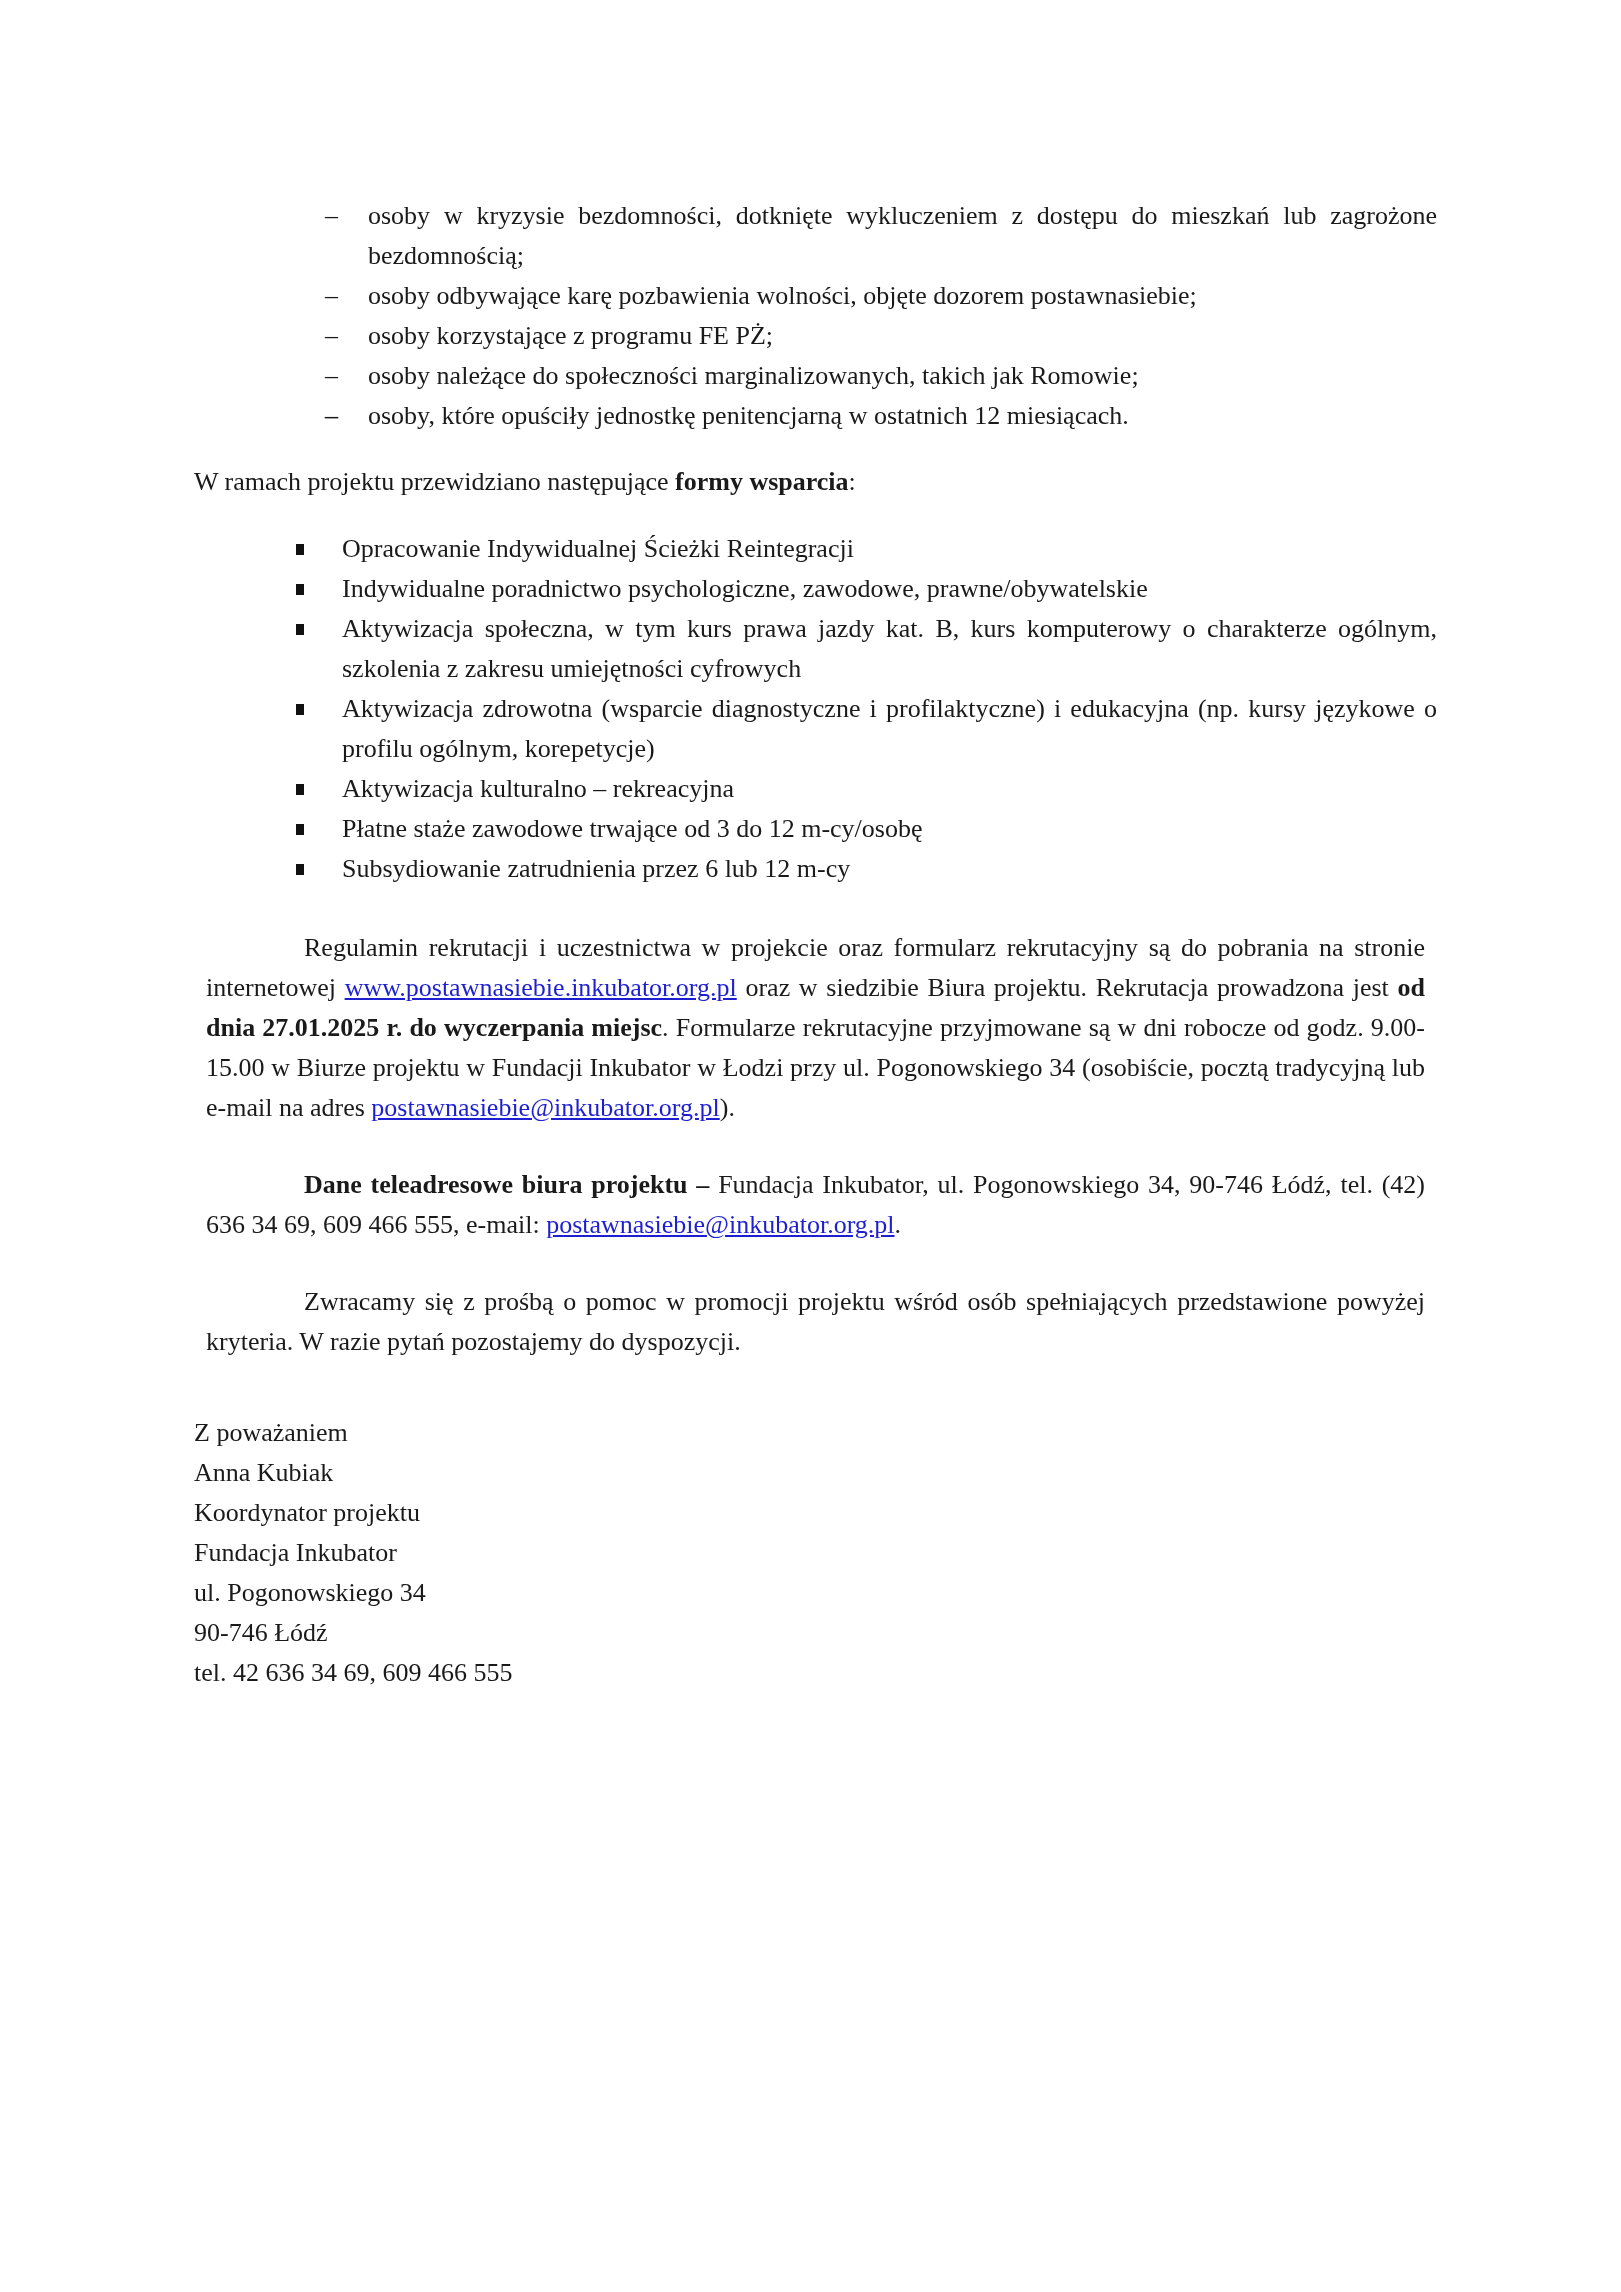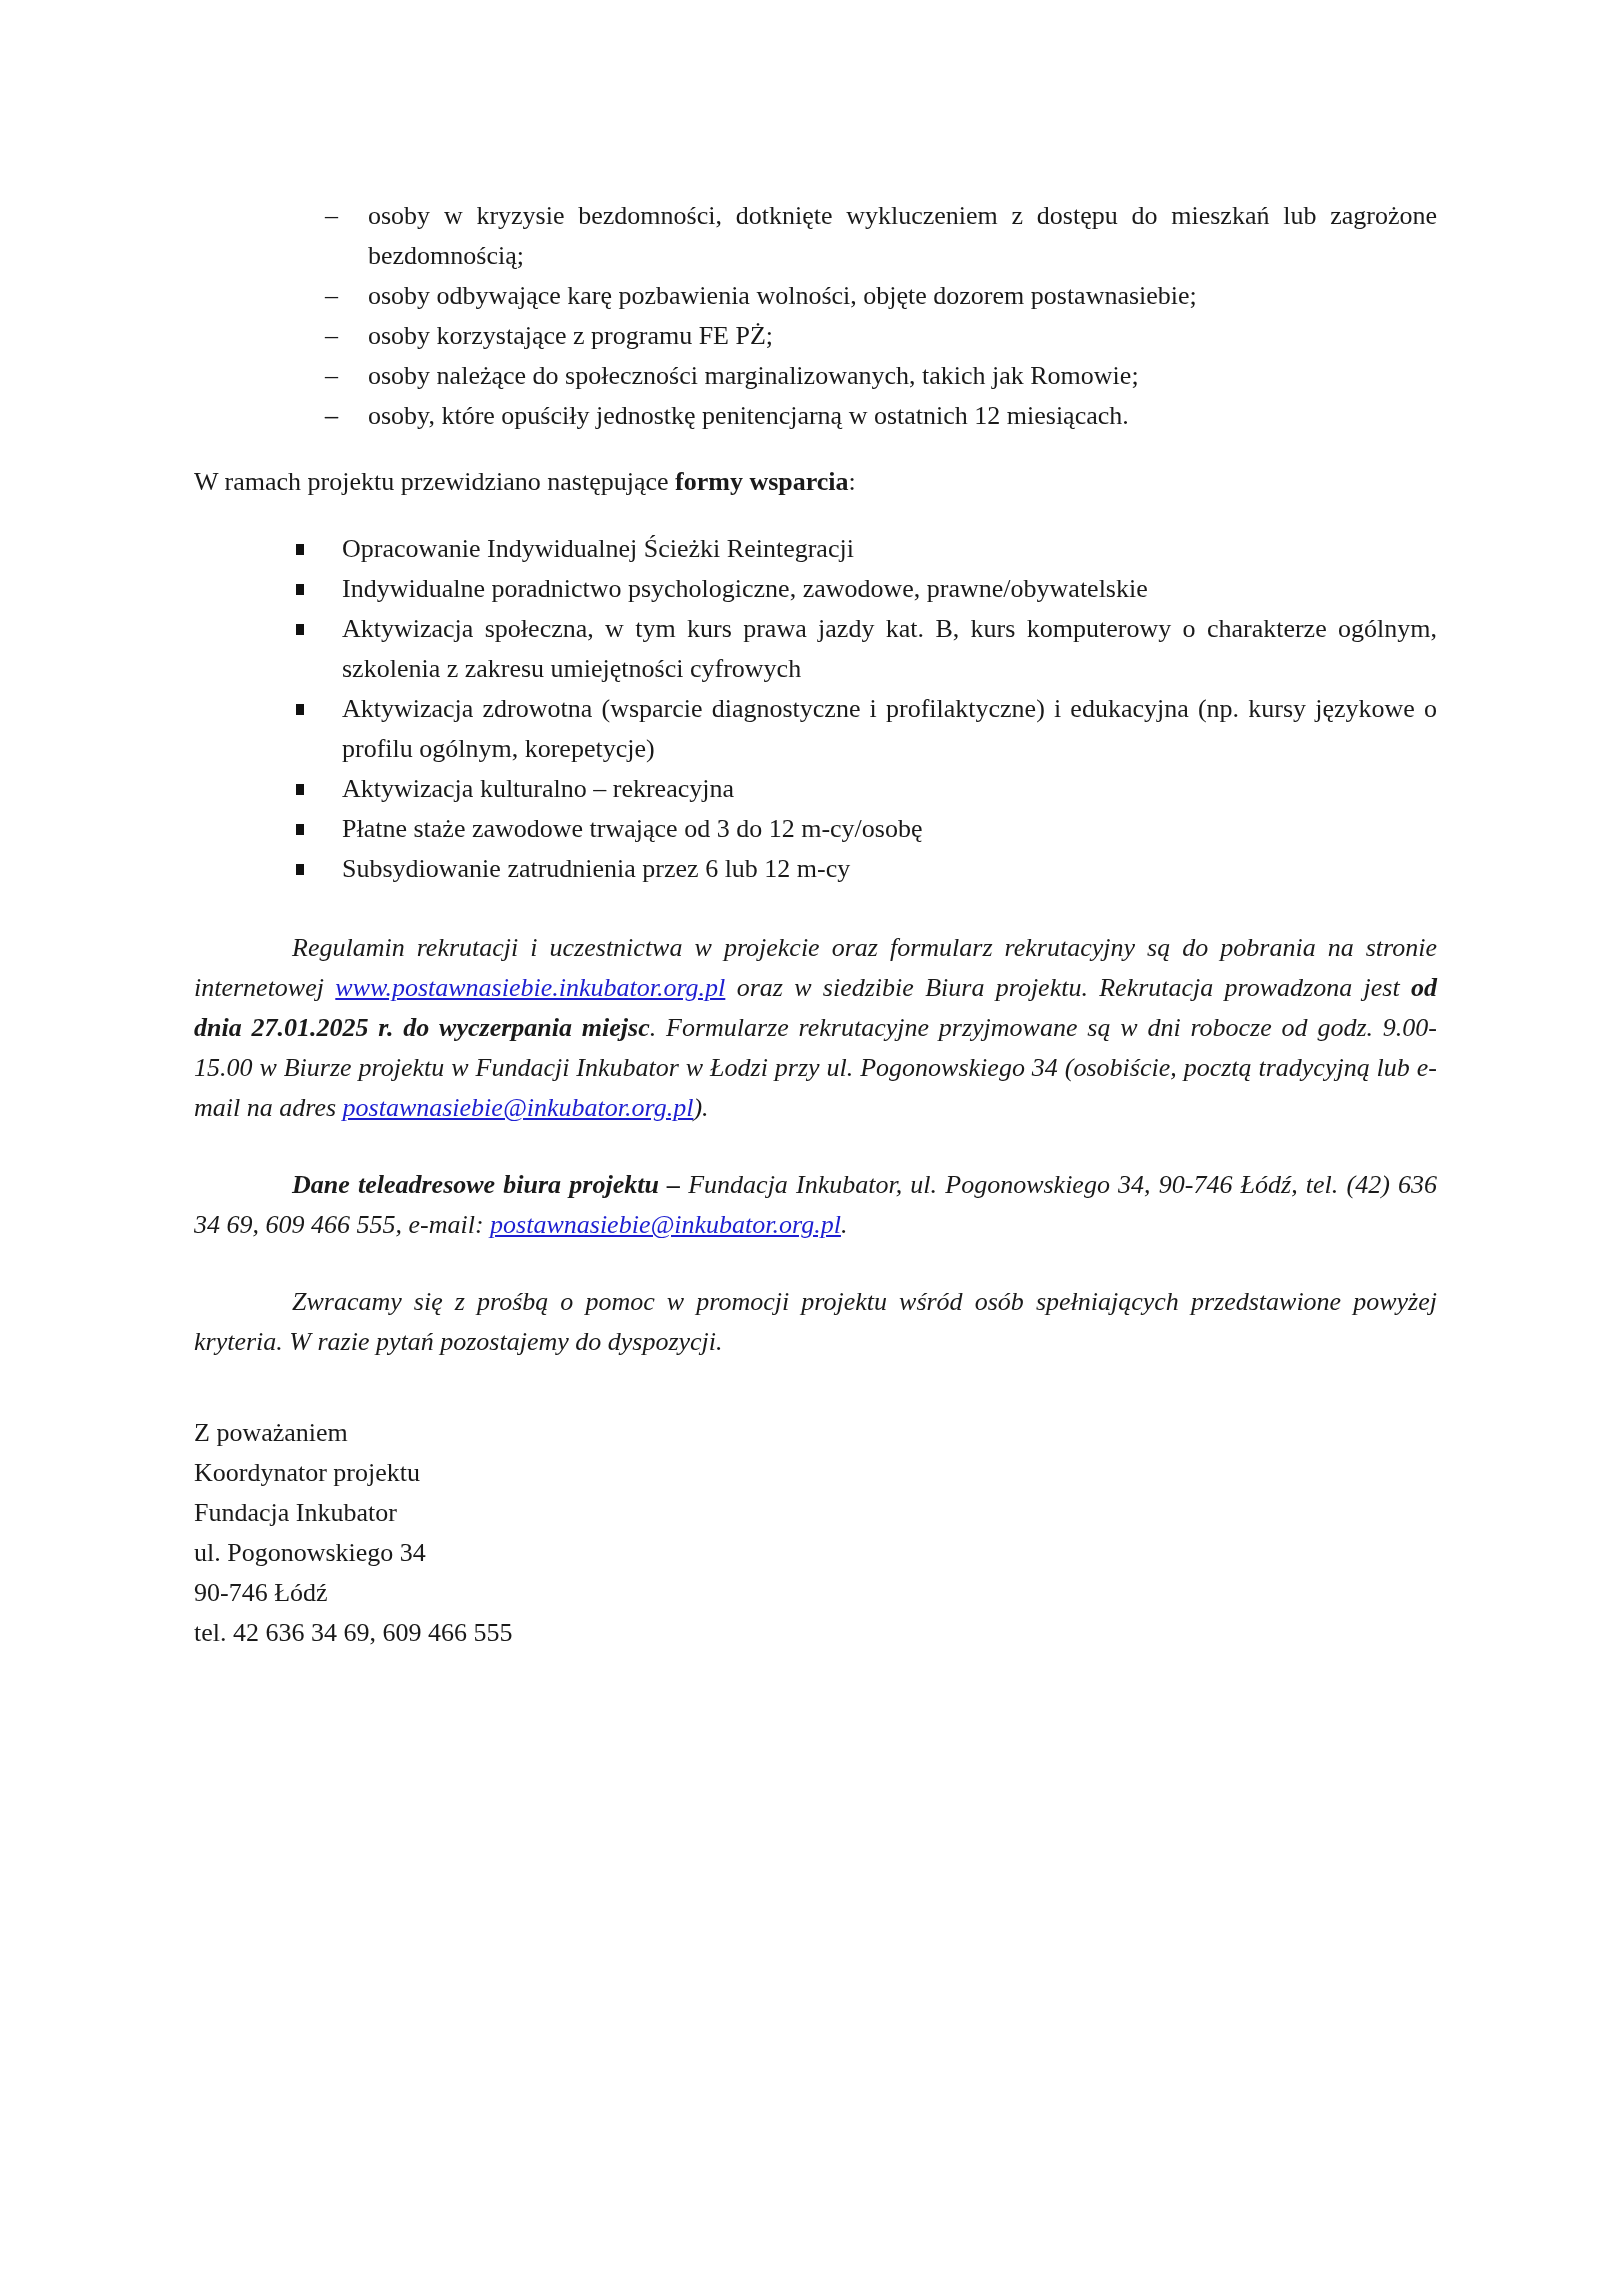--- a/index.html
+++ b/index.html
@@ -6,21 +6,21 @@
   body { width: 1621px; height: 2293px; position: relative; overflow: hidden;
          font-family: "Liberation Serif", "DejaVu Serif", serif; color: #1a1a1a; }
   .page { position: absolute; left: 194px; top: 196px; width: 1243px; font-size: 26px; line-height: 40px; }
   .dash-list { list-style: none; margin: 0; padding: 0; }
   .dash-list li { position: relative; padding-left: 174px; text-align: justify; }
   .dash-list .dash { position: absolute; left: 131px; top: 0; }
   .intro { margin-bottom: 27.4px; }
   .sq-list { list-style: none; margin: 0; padding: 0; }
   .sq-list li { position: relative; padding-left: 148px; text-align: justify; }
   .sq-list .sq { position: absolute; left: 102px; top: 14.7px; width: 7.8px; height: 10.8px; background: #111; }
-  .para { text-indent: 98px; text-align: justify; margin: 0; font-style: italic; }
+  .para { text-indent: 98px; text-align: justify; margin: 12px; }
   .p-reg { margin-top: 39px; }
   .p-contact { margin-top: 37px; }
   .p-help { margin-top: 37px; }
   a { color: #1d1fd1; text-decoration: underline; }
   b { font-weight: bold; }
   .signature { margin-top: 51px; line-height: 40px; }
   .signature div { white-space: nowrap; }
 </style>
 </head>
 <body>
@@ -49,20 +49,21 @@
   </ul>
 
   <p class="para p-reg"><span>Regulamin rekrutacji i uczestnictwa w projekcie oraz formularz rekrutacyjny są do pobrania na stronie internetowej </span><a>www.postawnasiebie.inkubator.org.pl</a><span> oraz w siedzibie Biura projektu. Rekrutacja prowadzona jest </span><b>od dnia 27.01.2025 r. do wyczerpania miejsc</b><span>. Formularze rekrutacyjne przyjmowane są w dni robocze od godz. 9.00-15.00 w Biurze projektu w Fundacji Inkubator w Łodzi przy ul. Pogonowskiego 34 (osobiście, pocztą tradycyjną lub e-mail na adres </span><a>postawnasiebie@inkubator.org.pl</a><span>).</span></p>
 
   <p class="para p-contact"><b>Dane teleadresowe biura projektu – </b><span>Fundacja Inkubator, ul. Pogonowskiego 34, 90-746 Łódź, tel. (42) 636 34 69, 609 466 555, e-mail: </span><a>postawnasiebie@inkubator.org.pl</a><span>.</span></p>
 
   <p class="para p-help">Zwracamy się z prośbą o pomoc w promocji projektu wśród osób spełniających przedstawione powyżej kryteria.  W razie pytań pozostajemy do dyspozycji.</p>
 
   <div class="signature">
     <div>Z poważaniem</div>
+    <div>Anna Kubiak</div>
     <div>Koordynator projektu</div>
     <div>Fundacja Inkubator</div>
     <div>ul. Pogonowskiego 34</div>
     <div>90-746 Łódź</div>
     <div>tel. 42 636 34 69, 609 466 555</div>
   </div>
 
 </div>
 
 

